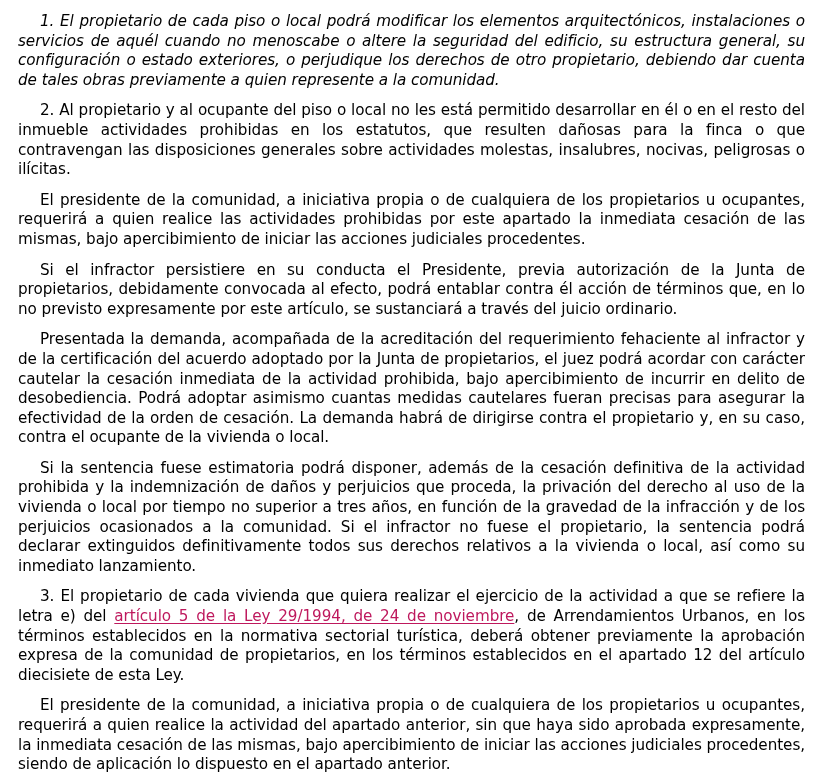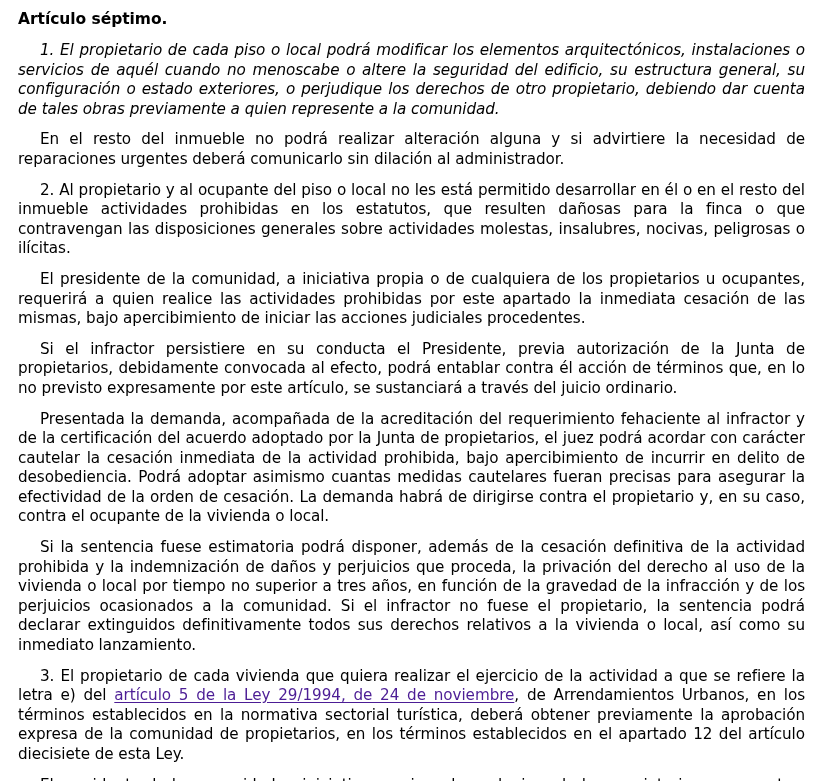--- a/index.html
+++ b/index.html
@@ -41,34 +41,32 @@
     text-indent: 22px;
     letter-spacing: -0.06px;
     word-spacing: 0px;
     hyphens: none;
   }
   p.para:first-of-type {
     padding-top: 12px;
     font-style: italic;
   }
   .doclink {
-    color: #4c1d95;
+    color: #be185d;
     text-decoration: underline;
     text-underline-offset: 1.5px;
   }
 </style>
 </head>
 <body>
 
 <div class="page">
 
-  <h1 class="doc-title">Artículo séptimo.</h1>
 
   <p class="para">1. El propietario de cada piso o local podrá modificar los elementos arquitectónicos, instalaciones o servicios de aquél cuando no menoscabe o altere la seguridad del edificio, su estructura general, su configuración o estado exteriores, o perjudique los derechos de otro propietario, debiendo dar cuenta de tales obras previamente a quien represente a la comunidad.</p>
-  <p class="para">En el resto del inmueble no podrá realizar alteración alguna y si advirtiere la necesidad de reparaciones urgentes deberá comunicarlo sin dilación al administrador.</p>
   <p class="para">2. Al propietario y al ocupante del piso o local no les está permitido desarrollar en él o en el resto del inmueble actividades prohibidas en los estatutos, que resulten dañosas para la finca o que contravengan las disposiciones generales sobre actividades molestas, insalubres, nocivas, peligrosas o ilícitas.</p>
   <p class="para">El presidente de la comunidad, a iniciativa propia o de cualquiera de los propietarios u ocupantes, requerirá a quien realice las actividades prohibidas por este apartado la inmediata cesación de las mismas, bajo apercibimiento de iniciar las acciones judiciales procedentes.</p>
   <p class="para">Si el infractor persistiere en su conducta el Presidente, previa autorización de la Junta de propietarios, debidamente convocada al efecto, podrá entablar contra él acción de términos que, en lo no previsto expresamente por este artículo, se sustanciará a través del juicio ordinario.</p>
   <p class="para">Presentada la demanda, acompañada de la acreditación del requerimiento fehaciente al infractor y de la certificación del acuerdo adoptado por la Junta de propietarios, el juez podrá acordar con carácter cautelar la cesación inmediata de la actividad prohibida, bajo apercibimiento de incurrir en delito de desobediencia. Podrá adoptar asimismo cuantas medidas cautelares fueran precisas para asegurar la efectividad de la orden de cesación. La demanda habrá de dirigirse contra el propietario y, en su caso, contra el ocupante de la vivienda o local.</p>
   <p class="para">Si la sentencia fuese estimatoria podrá disponer, además de la cesación definitiva de la actividad prohibida y la indemnización de daños y perjuicios que proceda, la privación del derecho al uso de la vivienda o local por tiempo no superior a tres años, en función de la gravedad de la infracción y de los perjuicios ocasionados a la comunidad. Si el infractor no fuese el propietario, la sentencia podrá declarar extinguidos definitivamente todos sus derechos relativos a la vivienda o local, así como su inmediato lanzamiento.</p>
 
   <p class="para"><span>3. El propietario de cada vivienda que quiera realizar el ejercicio de la actividad a que se refiere la letra e) del </span><a class="doclink" href="#">artículo 5 de la Ley 29/1994, de 24 de noviembre</a><span>, de Arrendamientos Urbanos, en los términos establecidos en la normativa sectorial turística, deberá obtener previamente la aprobación expresa de la comunidad de propietarios, en los términos establecidos en el apartado 12 del artículo diecisiete de esta Ley.</span></p>
 
   <p class="para">El presidente de la comunidad, a iniciativa propia o de cualquiera de los propietarios u ocupantes, requerirá a quien realice la actividad del apartado anterior, sin que haya sido aprobada expresamente, la inmediata cesación de las mismas, bajo apercibimiento de iniciar las acciones judiciales procedentes, siendo de aplicación lo dispuesto en el apartado anterior.</p>
 

